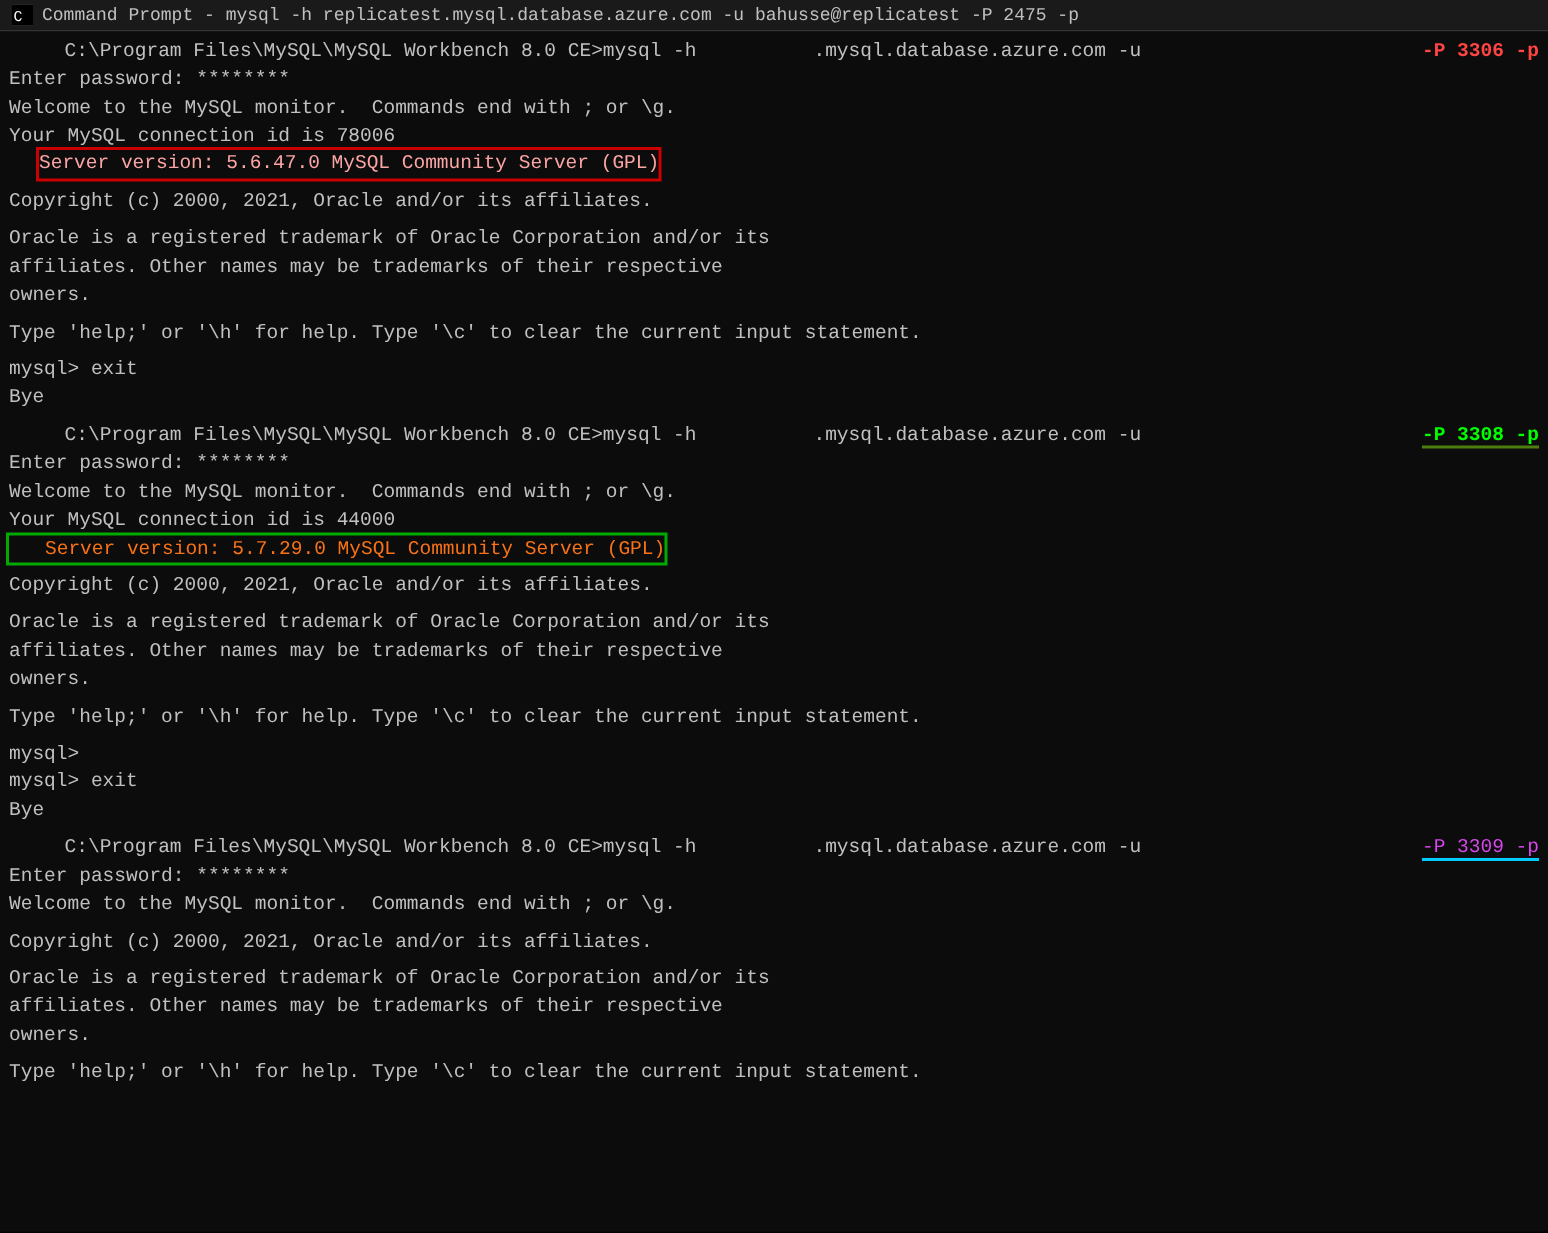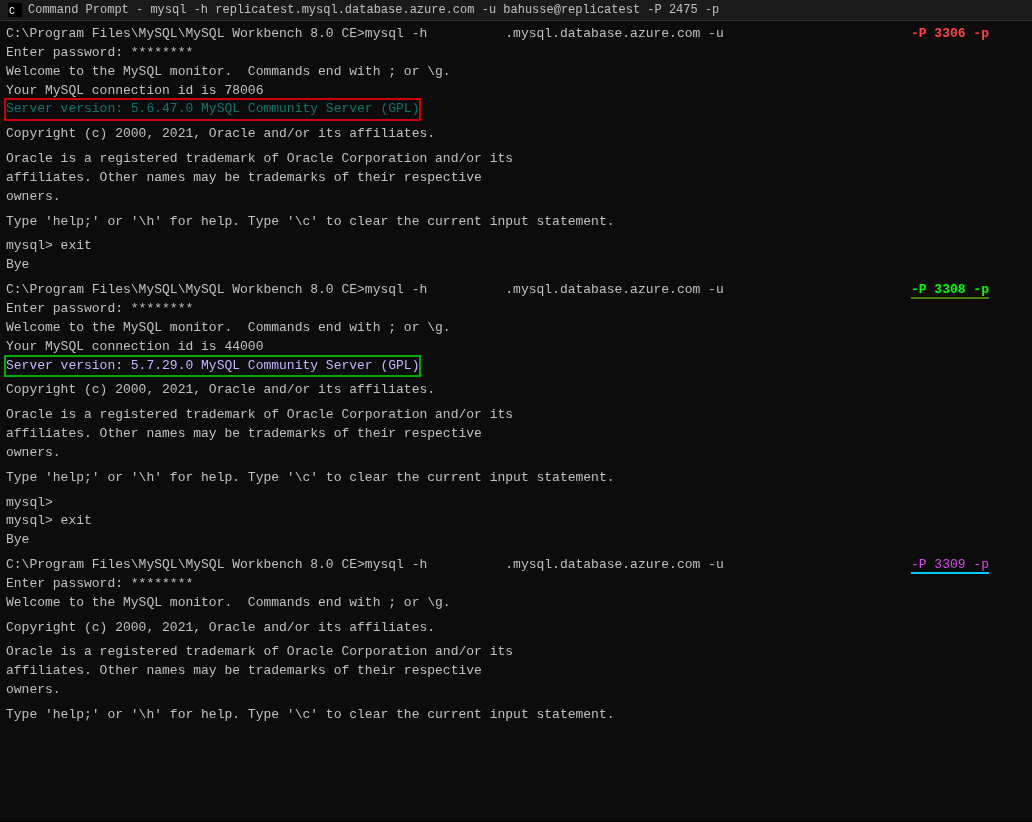--- a/index.html
+++ b/index.html
@@ -36,32 +36,34 @@
     }
     .line {
       line-height: 1.45;
       white-space: pre;
       color: #c0c0c0;
     }
     .spacer {
       height: 6px;
     }
     .server-version-red {
-      color: #0f766e;
+      color: #fca5a5;
       background: transparent;
       outline: 2px solid #cc0000;
       outline-offset: 0px;
       display: inline-block;
+      margin-left: 20px;
     }
     .server-version-green {
-      color: #c4b5fd;
+      color: #f97316;
       background: transparent;
       outline: 2px solid #00aa00;
       outline-offset: 0px;
       display: inline-block;
+      padding-left: 24px;
     }
     .server-version-cyan {
       color: #ffffff;
       background: transparent;
       outline: 2px solid #00cccc;
       outline-offset: 0px;
       display: inline-block;
     }
     .port-highlight-red {
       color: #ff4444;
@@ -76,20 +78,21 @@
       font-weight: normal;
     }
     .underline-green {
       border-bottom: 2px solid #4d7c0f;
     }
     .underline-cyan {
       border-bottom: 2px solid #00ccff;
     }
     .cmd-line {
       color: #c0c0c0;
+      text-align: right;
     }
   </style>
 </head>
 <body>
 
 <div class="title-bar">
   <span class="title-bar-icon">
     <svg width="14" height="14" viewBox="0 0 14 14">
         <rect width="14" height="14" fill="#000"></rect>
         <text x="1" y="11" font-size="10" fill="white" font-family="Courier New">C</text>

